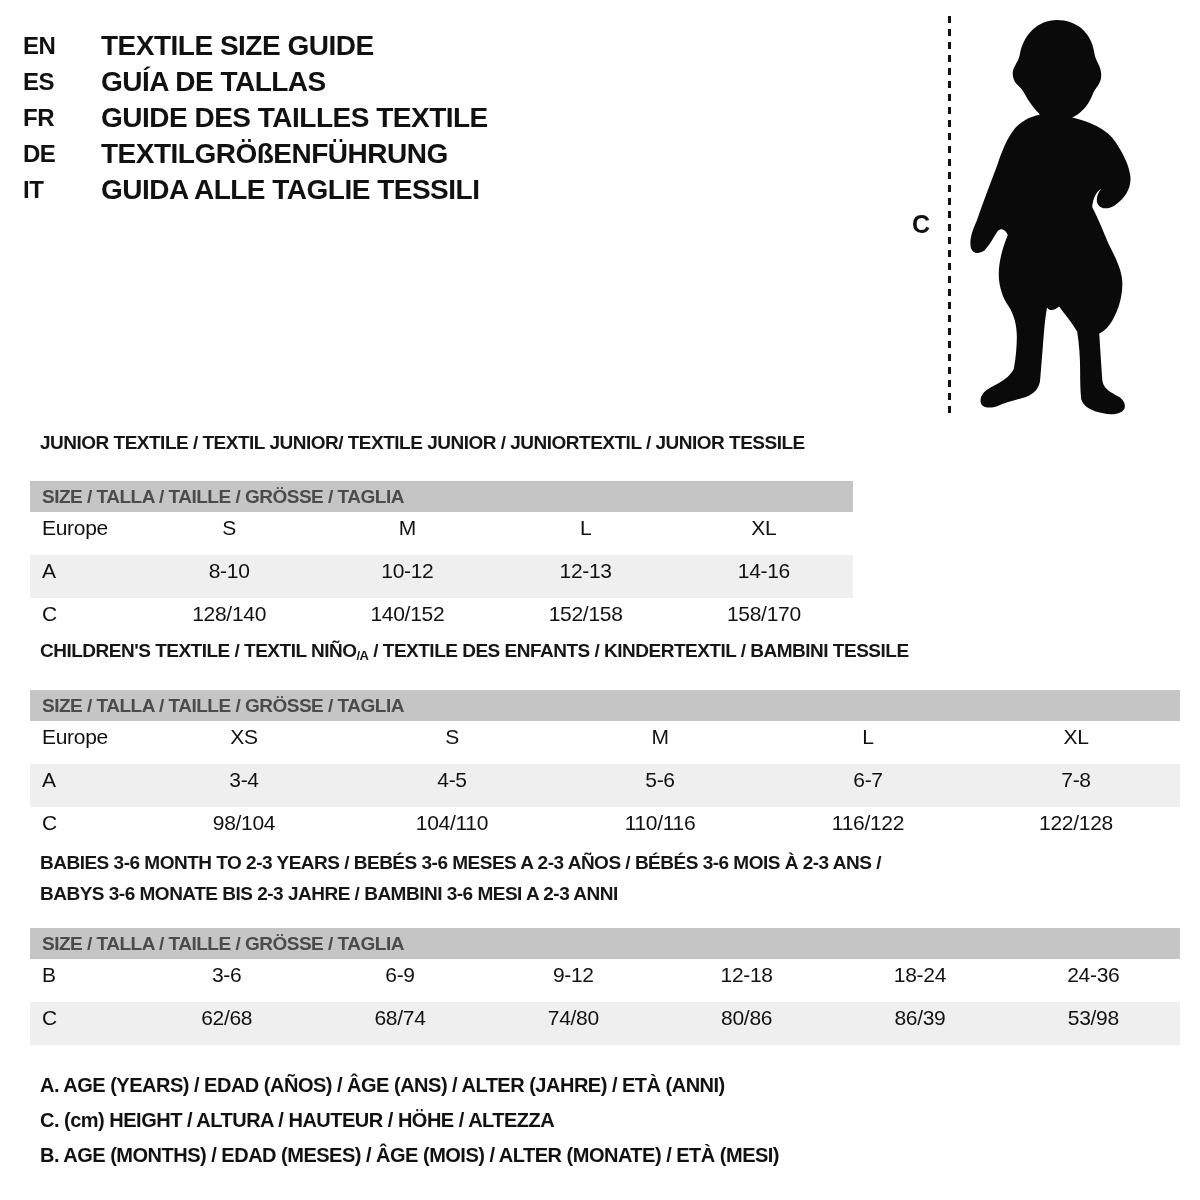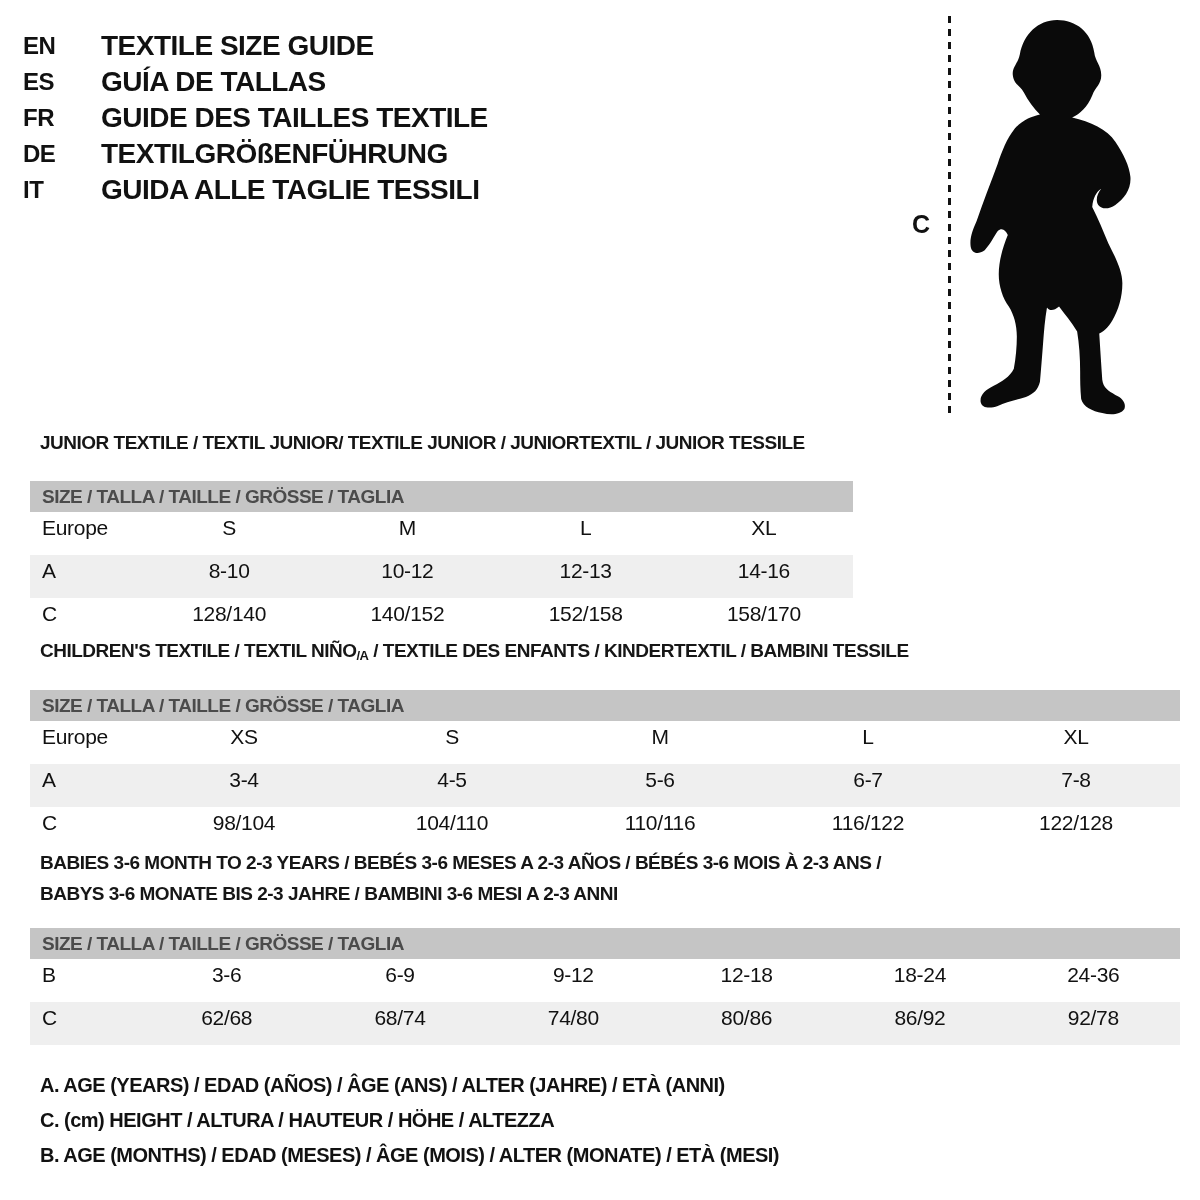--- a/index.html
+++ b/index.html
@@ -195,22 +195,22 @@
           <div class="tcell">12-18</div>
           <div class="tcell">18-24</div>
           <div class="tcell">24-36</div>
         </div>
         <div class="trow shaded">
           <div class="tlabel">C</div>
           <div class="tcell">62/68</div>
           <div class="tcell">68/74</div>
           <div class="tcell">74/80</div>
           <div class="tcell">80/86</div>
-          <div class="tcell">86/92</div>
-          <div class="tcell">92/78</div>
+          <div class="tcell">86/39</div>
+          <div class="tcell">53/98</div>
         </div>
       </div>
   </div>
 
   <div class="legend">
     <div class="legend-line">A. AGE (YEARS) / EDAD (AÑOS) / ÂGE (ANS) / ALTER (JAHRE) / ETÀ (ANNI)</div>
     <div class="legend-line">C. (cm) HEIGHT / ALTURA / HAUTEUR / HÖHE / ALTEZZA</div>
     <div class="legend-line">B. AGE (MONTHS) / EDAD (MESES) / ÂGE (MOIS) / ALTER (MONATE) / ETÀ (MESI)</div>
   </div>
 

